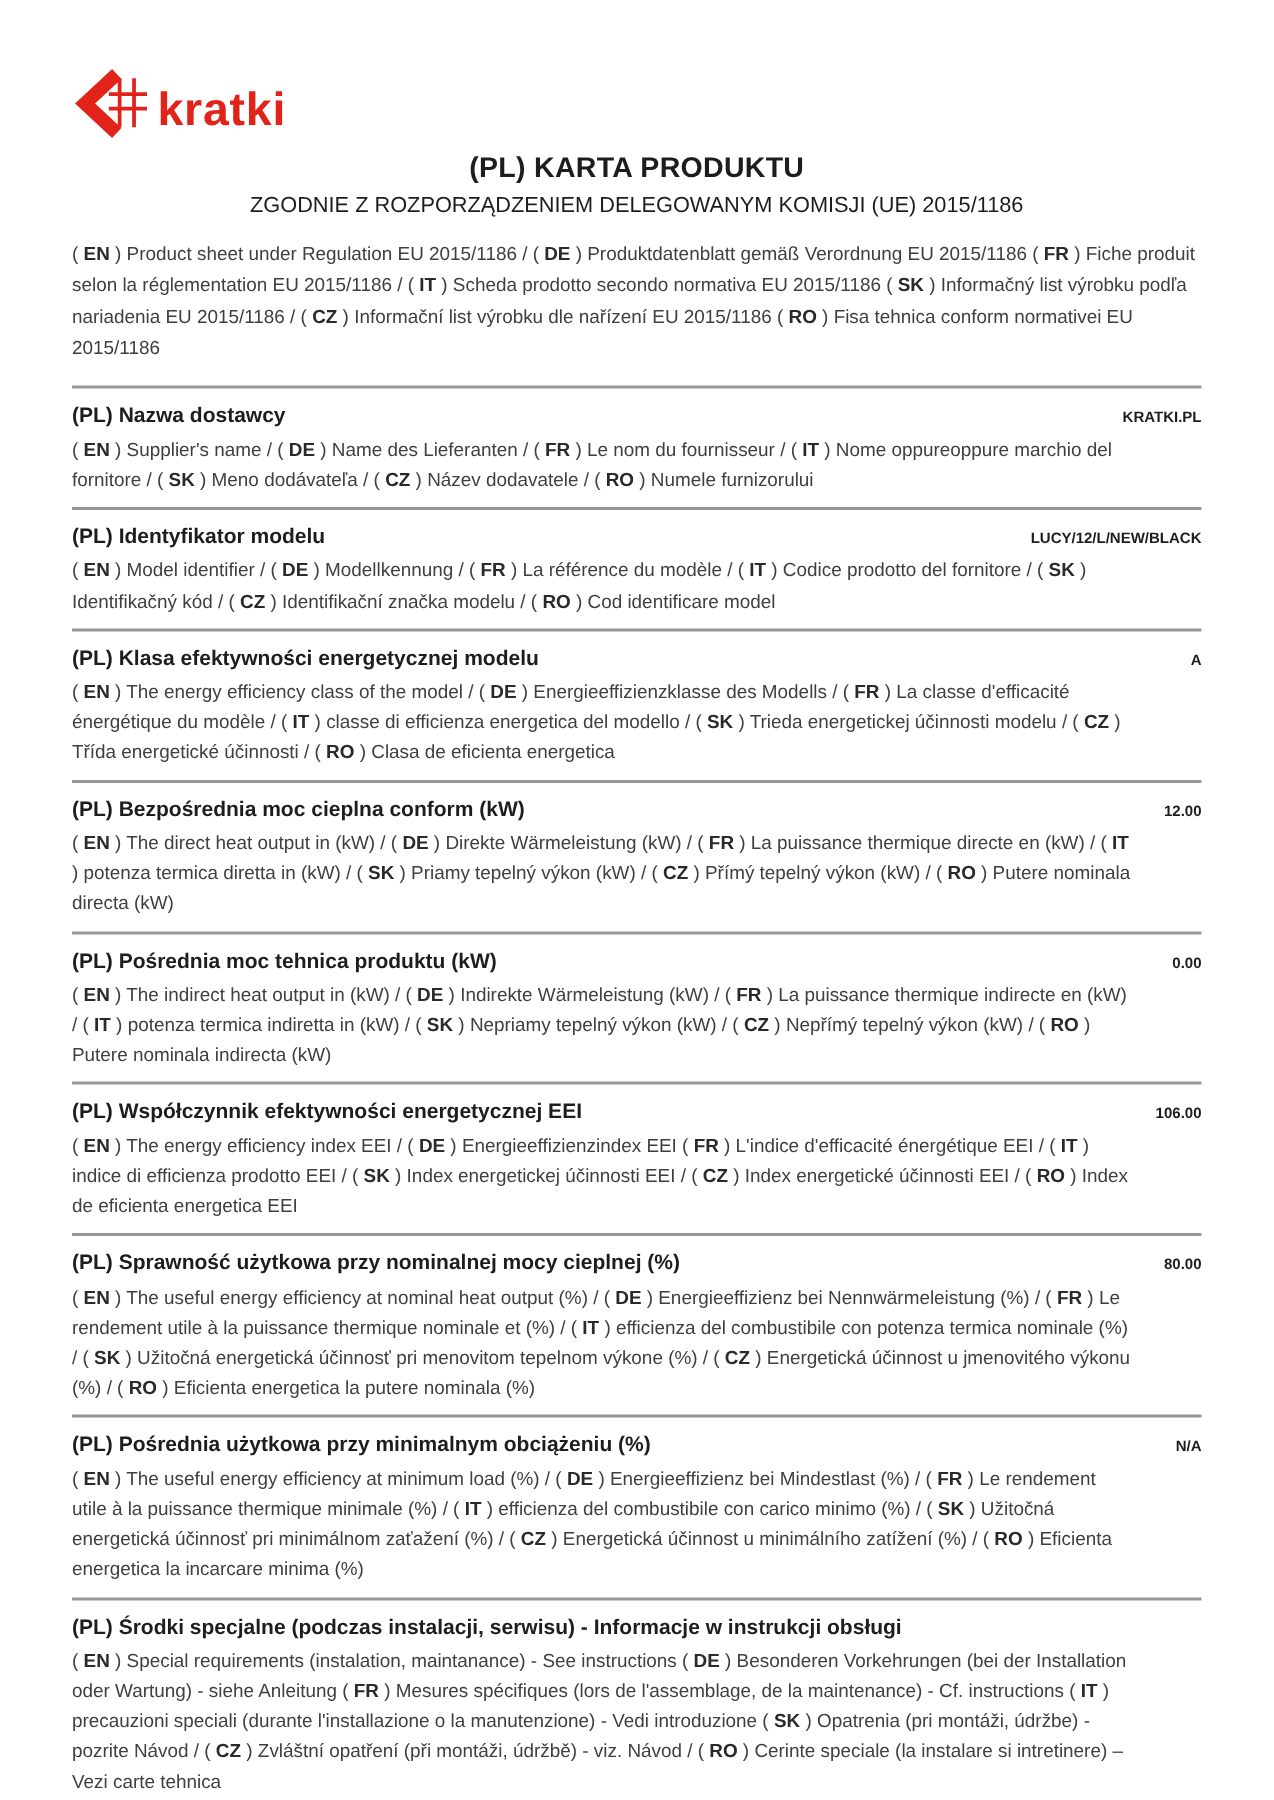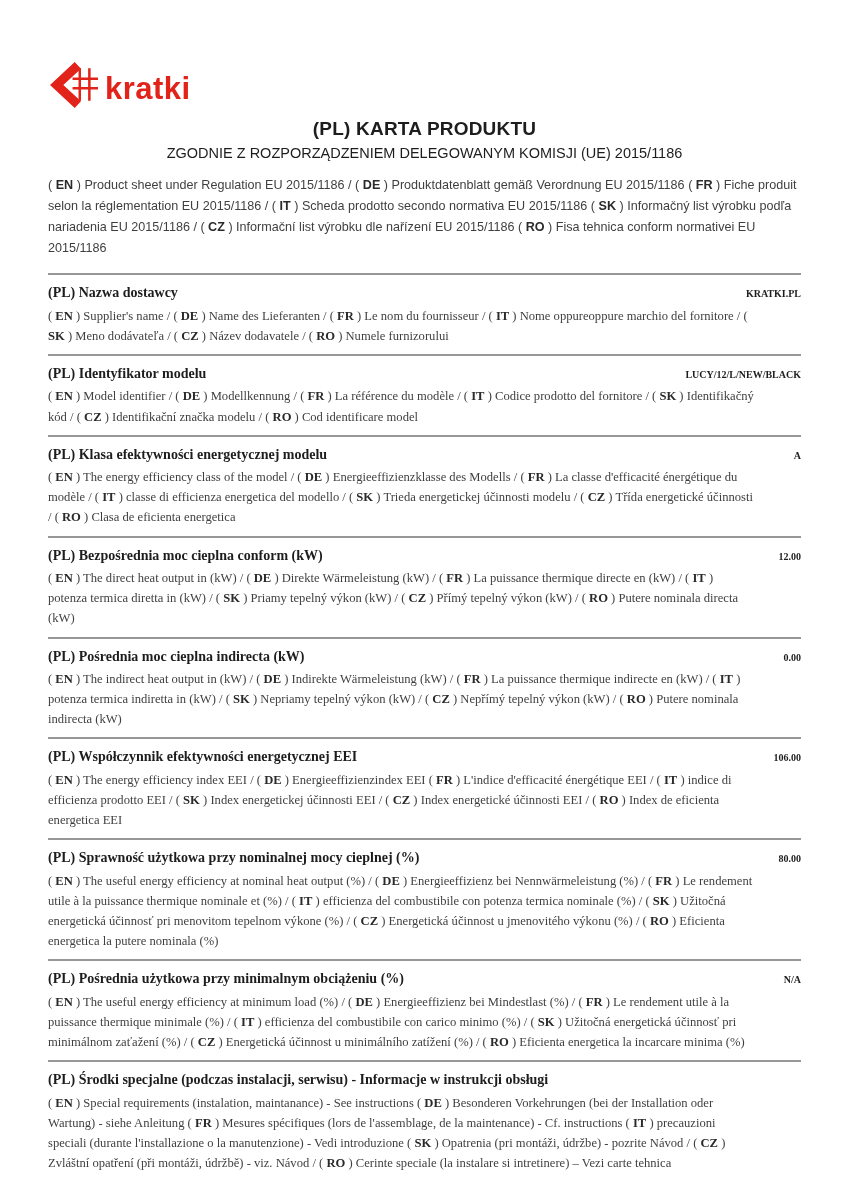--- a/index.html
+++ b/index.html
@@ -9,21 +9,21 @@
     width: 849px;
     height: 1200px;
     overflow: hidden;
     font-family: "Liberation Sans", sans-serif;
     color: #3d3d3d;
   }
   .page {
     box-sizing: border-box;
     width: 849px;
     height: 1200px;
-    padding: 60px 48px 0 48px;
+    padding: 44px 48px 0 48px;
   }
   
   .logo-row {
     display: flex;
     align-items: center;
     height: 50px;
     margin-bottom: 8px;
   }
   .logo-mark { display: block; }
   .logo-wordmark {
@@ -55,21 +55,20 @@
     font-size: 12.6px;
     line-height: 1.67;
     color: #3f3f3f;
     margin: 0 0 14px 0;
   }
   .intro b, .sec-body b { color: #2a2a2a; }
   
   .sec {
     border-top: 2px solid #979797;
     padding: 6px 0 8px 0;
-    font-family: Liberation Serif, serif;
   }
   .sec-head {
     display: flex;
     justify-content: space-between;
     align-items: baseline;
     margin: 3px 0 4px 0;
   }
   .sec-label {
     margin: 0;
     font-size: 14px;
@@ -142,21 +141,21 @@
   <section class="sec">
     <div class="sec-head">
       <h3 class="sec-label">(PL) Bezpośrednia moc cieplna conform (kW)</h3>
       <div class="sec-value">12.00</div>
     </div>
     <p class="sec-body">( <b>EN</b> ) The direct heat output in (kW) / ( <b>DE</b> ) Direkte Wärmeleistung (kW) / ( <b>FR</b> ) La puissance thermique directe en (kW) / ( <b>IT</b> ) potenza termica diretta in (kW) / ( <b>SK</b> ) Priamy tepelný výkon (kW) / ( <b>CZ</b> ) Přímý tepelný výkon (kW) / ( <b>RO</b> ) Putere nominala directa (kW)</p>
   </section>
 
   <section class="sec">
     <div class="sec-head">
-      <h3 class="sec-label">(PL) Pośrednia moc cieplna indirecta (kW)</h3>
+      <h3 class="sec-label">(PL) Pośrednia moc tehnica produktu (kW)</h3>
       <div class="sec-value">0.00</div>
     </div>
     <p class="sec-body">( <b>EN</b> ) The indirect heat output in (kW) / ( <b>DE</b> ) Indirekte Wärmeleistung (kW) / ( <b>FR</b> ) La puissance thermique indirecte en (kW) / ( <b>IT</b> ) potenza termica indiretta in (kW) / ( <b>SK</b> ) Nepriamy tepelný výkon (kW) / ( <b>CZ</b> ) Nepřímý tepelný výkon (kW) / ( <b>RO</b> ) Putere nominala indirecta (kW)</p>
   </section>
 
   <section class="sec">
     <div class="sec-head">
       <h3 class="sec-label">(PL) Współczynnik efektywności energetycznej EEI</h3>
       <div class="sec-value">106.00</div>
     </div>

